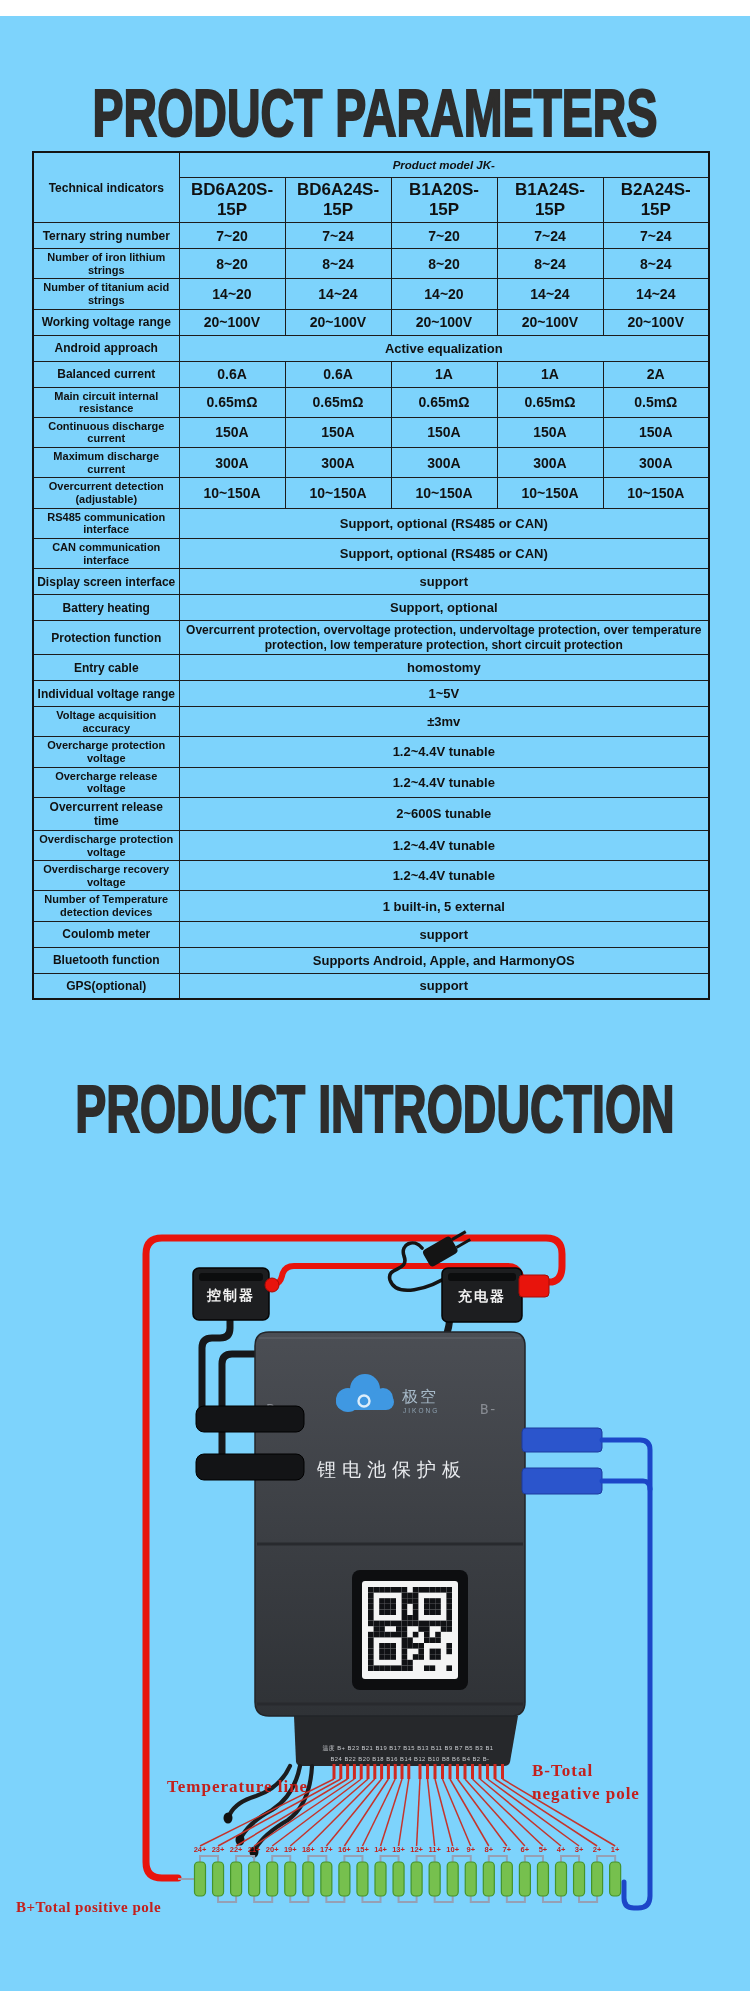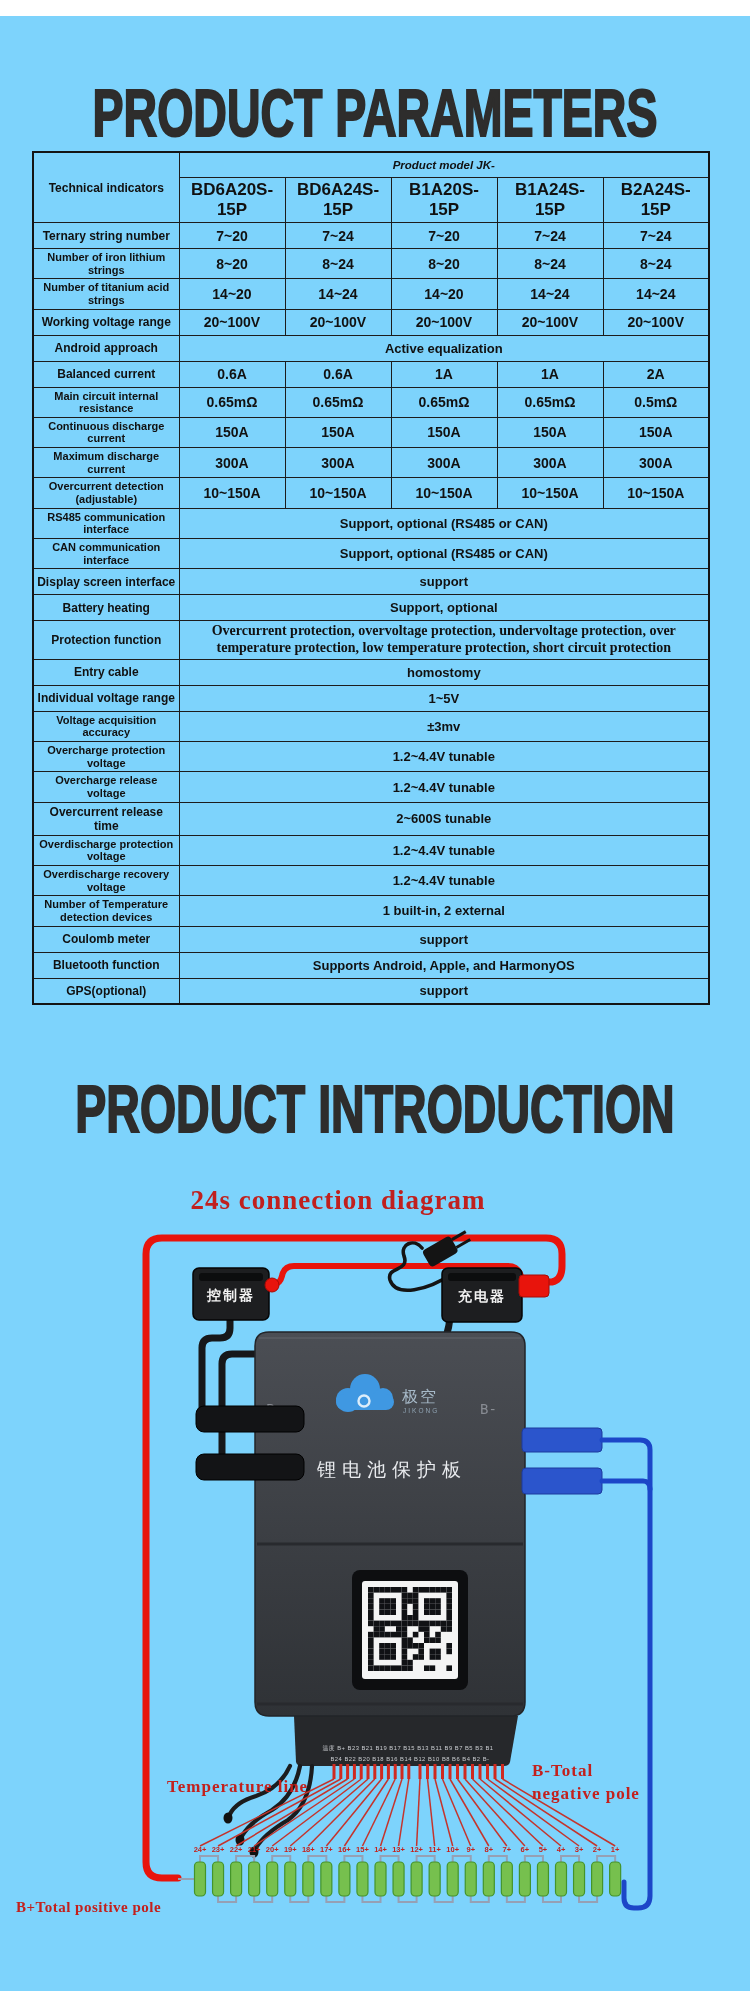--- a/index.html
+++ b/index.html
@@ -20,21 +20,21 @@
   #spec-table th,#spec-table td{border:1.6px solid #1c1c1c;text-align:center;vertical-align:middle;
         padding:2px 3px;font-weight:bold;}
   #spec-table tbody tr{height:26px;}
   th.corner{font-size:12px;}
   td.modelhead{font-size:11.5px;height:20px;font-style:italic;}
   td.model{font-size:17px;height:28px;}
   th.rowlabel{font-size:12px;font-weight:bold;}
   th.rowlabel.sm{font-size:11px;line-height:1.15;}
   td.val{font-size:14px;}
   td.spanv{font-size:13px;}
-  td.spanv.spansm{font-size:14px;line-height:1.2;font-family:Liberation Serif, serif;}
+  td.spanv.spansm{font-size:12px;line-height:1.2;}
   
   #diagram-svg{position:absolute;left:0;top:1200px;}
   .wire-red{stroke:#e8140c;stroke-width:7;fill:none;stroke-linecap:round;stroke-linejoin:round;}
   .wire-red-thin{stroke:#e8140c;stroke-width:6;fill:none;stroke-linecap:round;stroke-linejoin:round;}
   .wire-black{stroke:#17181a;stroke-width:7;fill:none;stroke-linecap:round;stroke-linejoin:round;}
   .wire-blue{stroke:#1c46c8;stroke-width:5;fill:none;stroke-linecap:round;stroke-linejoin:round;}
   .cord{stroke:#141414;stroke-width:3.6;fill:none;stroke-linecap:round;}
   .tempwire{stroke:#1b1c1e;stroke-width:4.2;fill:none;stroke-linecap:round;}
   .devbox{fill:#1d1e20;stroke:#050505;stroke-width:1.5;}
   .devlabel{font:bold 14px "DejaVu Sans",sans-serif;fill:#f2f2f2;text-anchor:middle;letter-spacing:2px;}
@@ -208,40 +208,39 @@
         <tr>
           <th class="rowlabel sm">Overdischarge protection voltage</th>
           <td colspan="5" class="spanv">1.2~4.4V tunable</td>
         </tr>
         <tr>
           <th class="rowlabel sm">Overdischarge recovery voltage</th>
           <td colspan="5" class="spanv">1.2~4.4V tunable</td>
         </tr>
         <tr>
           <th class="rowlabel sm">Number of Temperature detection devices</th>
-          <td colspan="5" class="spanv">1 built-in, 2 external</td>
+          <td colspan="5" class="spanv">1 built-in, 5 external</td>
         </tr>
         <tr>
           <th class="rowlabel">Coulomb meter</th>
           <td colspan="5" class="spanv">support</td>
         </tr>
         <tr>
           <th class="rowlabel">Bluetooth function</th>
           <td colspan="5" class="spanv">Supports Android, Apple, and HarmonyOS</td>
         </tr>
         <tr>
           <th class="rowlabel">GPS(optional)</th>
           <td colspan="5" class="spanv">support</td>
         </tr>
       </tbody>
   </table>
 
   <div id="title2" class="big-title">PRODUCT INTRODUCTION</div>
 
-  <div class="diagram-title">24s connection diagram</div>
 
   <svg id="diagram-svg" width="750" height="791" viewBox="0 1200 750 791">
     <defs>
       <linearGradient id="boardGrad" x1="0" y1="0" x2="0" y2="1">
         <stop offset="0" stop-color="#4b4e54"></stop>
         <stop offset="0.55" stop-color="#3b3e43"></stop>
         <stop offset="1" stop-color="#2f3236"></stop>
       </linearGradient>
     </defs>
 

